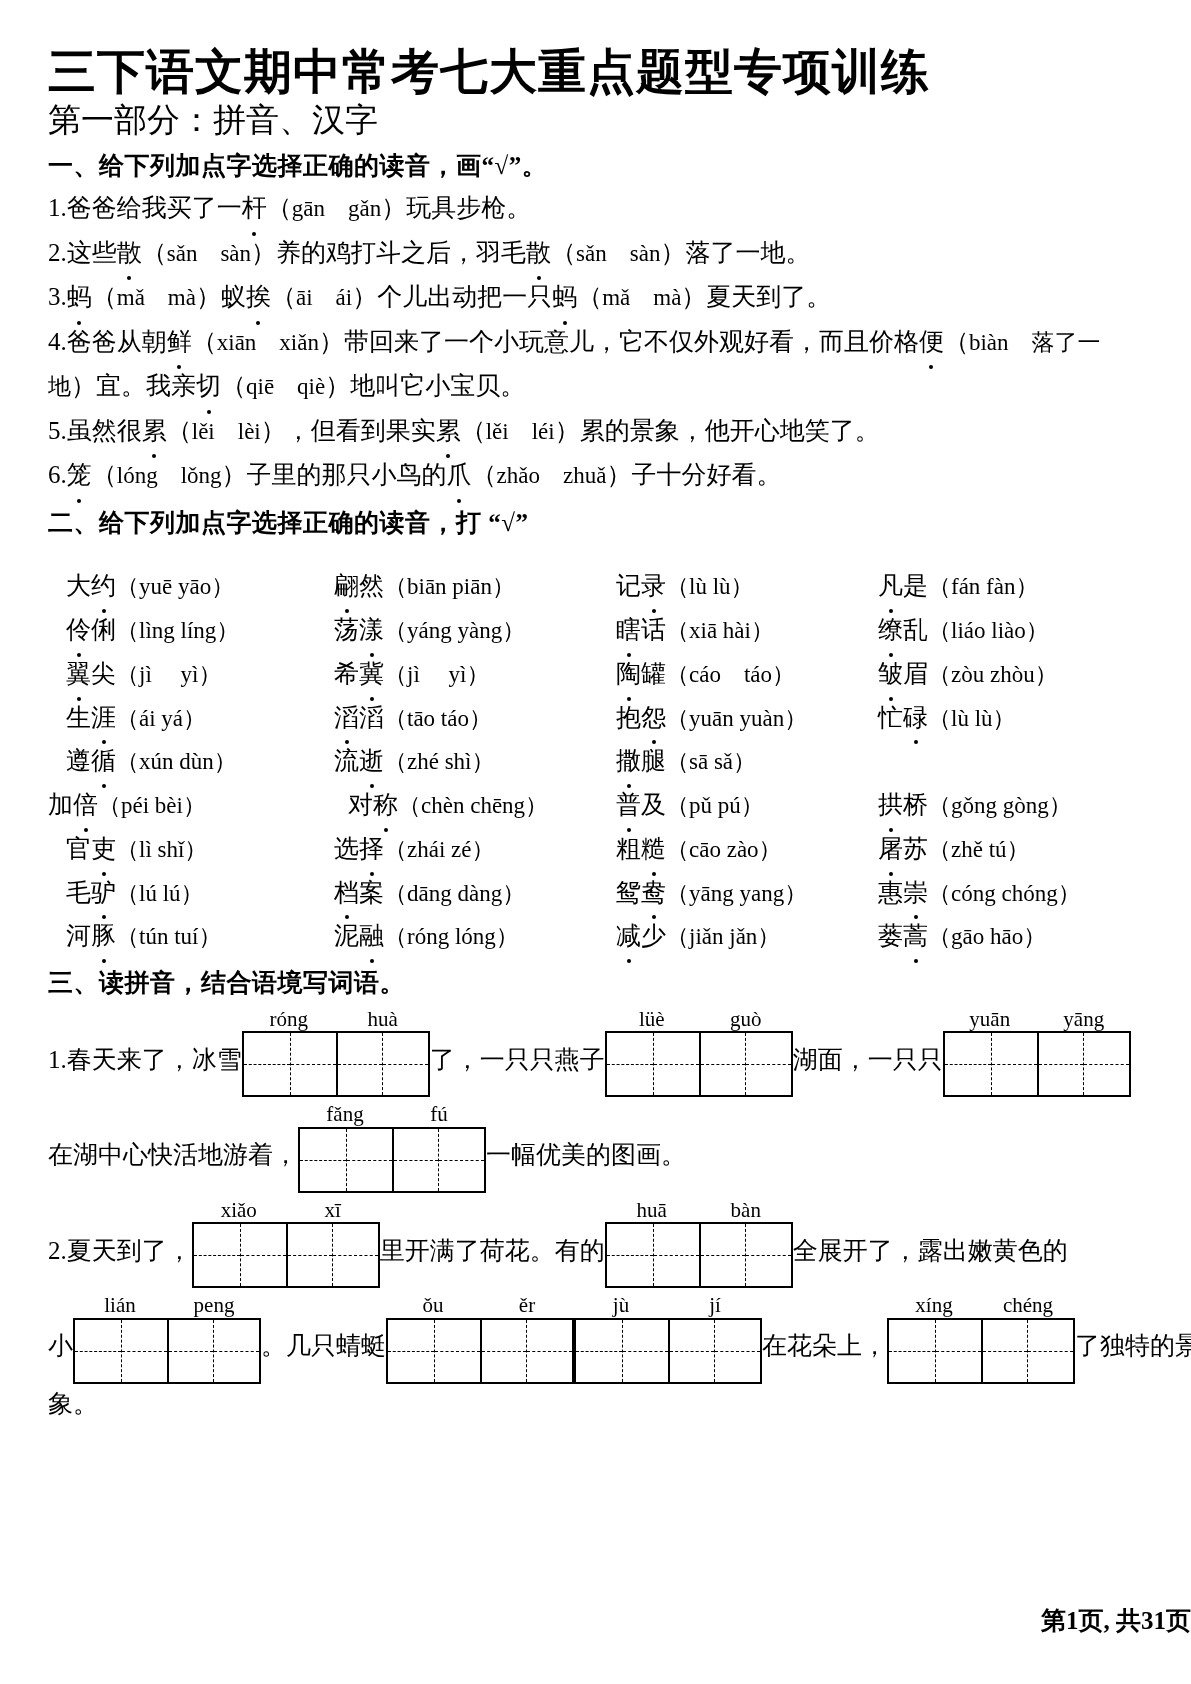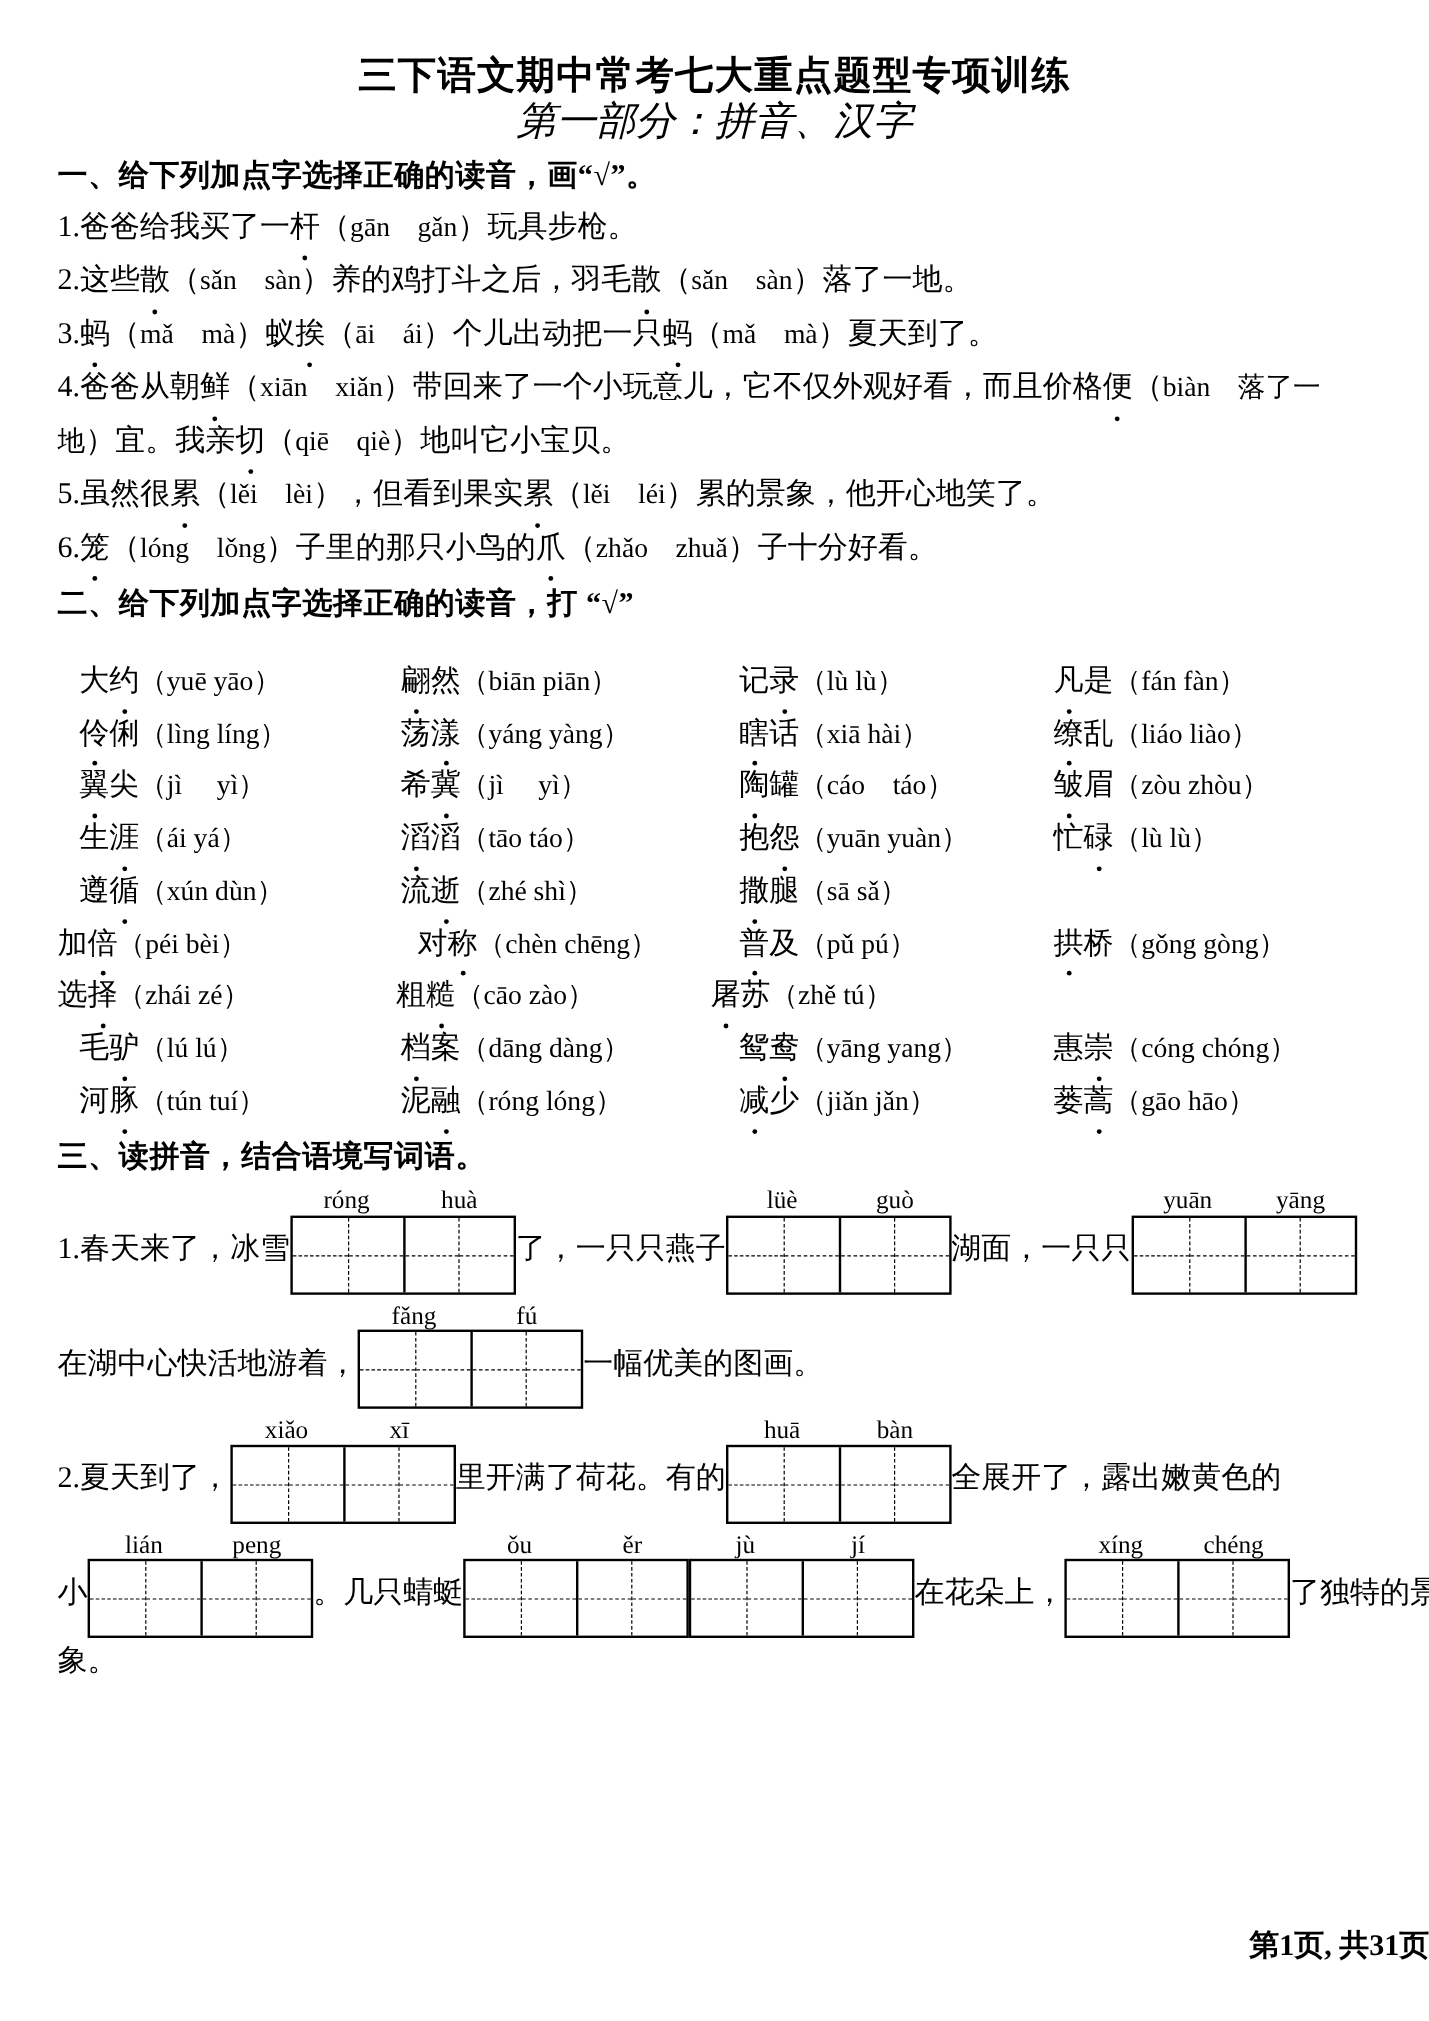--- a/index.html
+++ b/index.html
@@ -18,34 +18,32 @@
   .page {
     width: 1191px;
     height: 1684px;
     box-sizing: border-box;
     padding: 34px 48px 0 48px;
     position: relative;
   }
 
   
   .doc-title {
-    text-align: center;
-    font-size: 32px;
+    font-size: 48px;
     font-weight: bold;
     letter-spacing: 1px;
     line-height: 1.15;
     margin: 10px 0 2px 0;
     font-family: "DejaVu Serif", "Liberation Serif", serif;
   }
   .doc-subtitle {
-    text-align: center;
+    text-align: left;
     font-size: 33px;
     line-height: 1.2;
     margin: 2px 0 6px 0;
-    font-style: italic;
   }
   .section-heading {
     font-size: 25px;
     font-weight: bold;
     line-height: 1.5;
     margin: 6px 0 2px 0;
     letter-spacing: 0.5px;
   }
   .q-wrap {
     font-size: 25px;
@@ -203,20 +201,21 @@
         <div class="word-cell wc2"><span>流</span><span class="dot">逝</span><span class="py">（zhé shì）</span></div>
         <div class="word-cell wc3"><span class="dot">撒</span><span>腿</span><span class="py">（sā sǎ）</span></div>
       </div>
       <div class="word-row">
         <div class="word-cell wc2"><span>加</span><span class="dot">倍</span><span class="py">（péi bèi）</span></div>
         <div class="word-cell wc1"><span>对</span><span class="dot">称</span><span class="py">（chèn chēng）</span></div>
         <div class="word-cell wc3"><span class="dot">普</span><span>及</span><span class="py">（pǔ pú）</span></div>
         <div class="word-cell wc4"><span class="dot">拱</span><span>桥</span><span class="py">（gǒng gòng）</span></div>
       </div>
       <div class="word-row">
+        <div class="word-cell wc1"><span>官</span><span class="dot">吏</span><span class="py">（lì shǐ）</span></div>
         <div class="word-cell wc2"><span>选</span><span class="dot">择</span><span class="py">（zhái zé）</span></div>
         <div class="word-cell wc3"><span>粗</span><span class="dot">糙</span><span class="py">（cāo zào）</span></div>
         <div class="word-cell wc4"><span class="dot">屠</span><span>苏</span><span class="py">（zhě tú）</span></div>
       </div>
       <div class="word-row">
         <div class="word-cell wc1"><span>毛</span><span class="dot">驴</span><span class="py">（lú lú）</span></div>
         <div class="word-cell wc2"><span class="dot">档</span><span>案</span><span class="py">（dāng dàng）</span></div>
         <div class="word-cell wc3"><span>鸳</span><span class="dot">鸯</span><span class="py">（yāng yang）</span></div>
         <div class="word-cell wc4"><span>惠</span><span class="dot">崇</span><span class="py">（cóng chóng）</span></div>
       </div>

